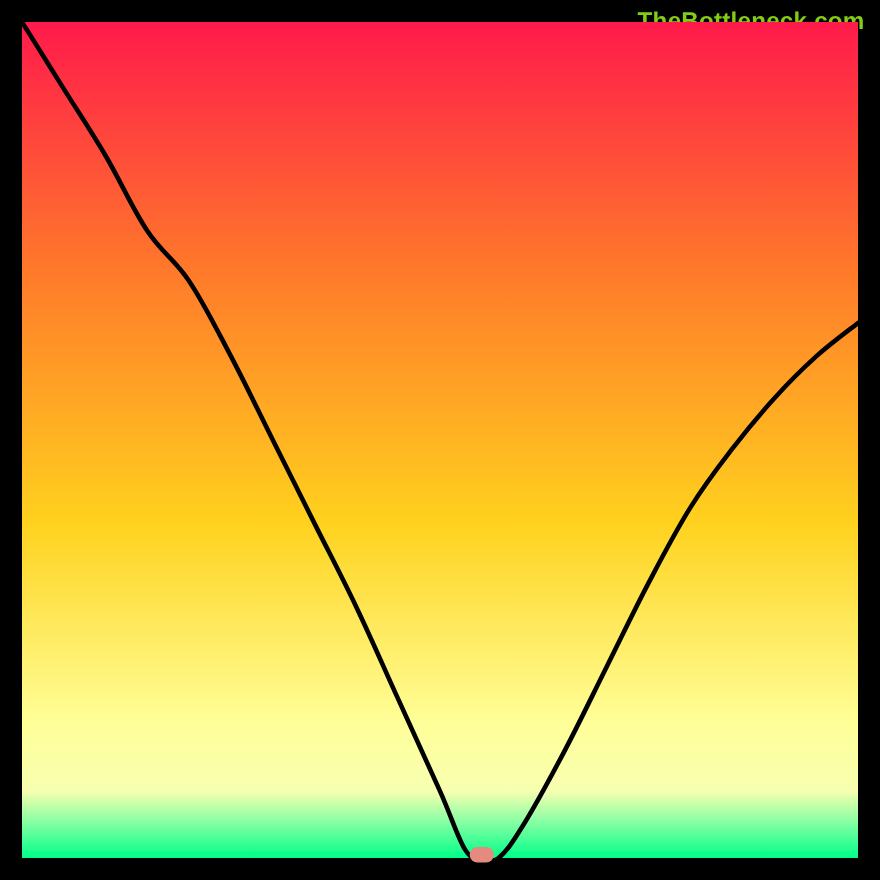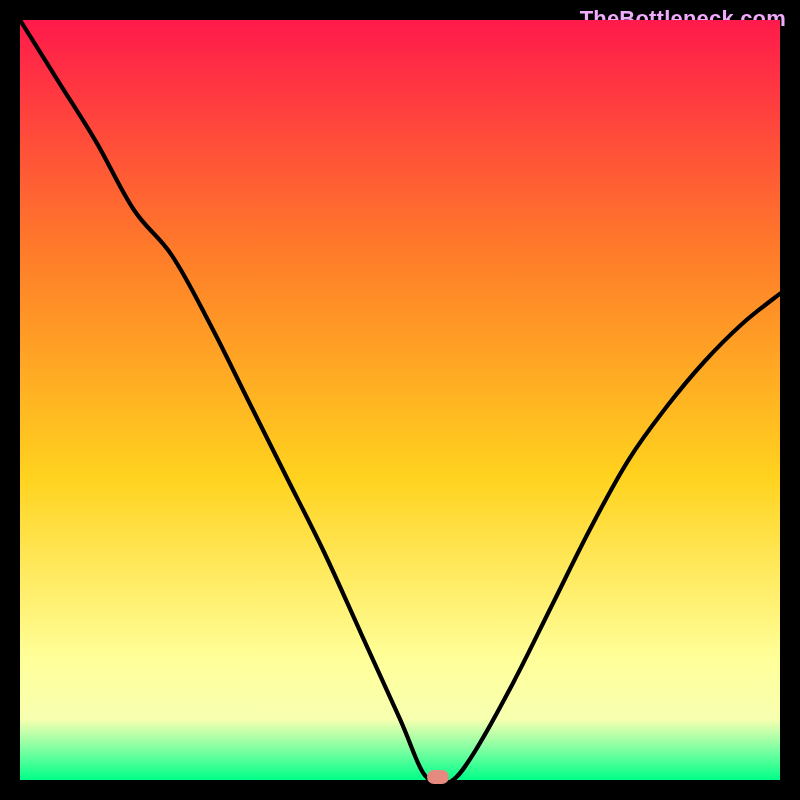--- a/index.html
+++ b/index.html
@@ -38,21 +38,21 @@
     height: 14px;
     border-radius: 7px;
     transform: translate(-50%, -50%);
   }
   .watermark {
     position: absolute;
     top: 6px;
     right: 14px;
     font-size: 22px;
     font-weight: 600;
-    color: #f0abfc;
+    color: #84cc16;
     letter-spacing: 0.2px;
   }
 </style>
 </head>
 <body>
 
 <div class="stage">
 
   <div class="watermark">TheBottleneck.com</div>
 

